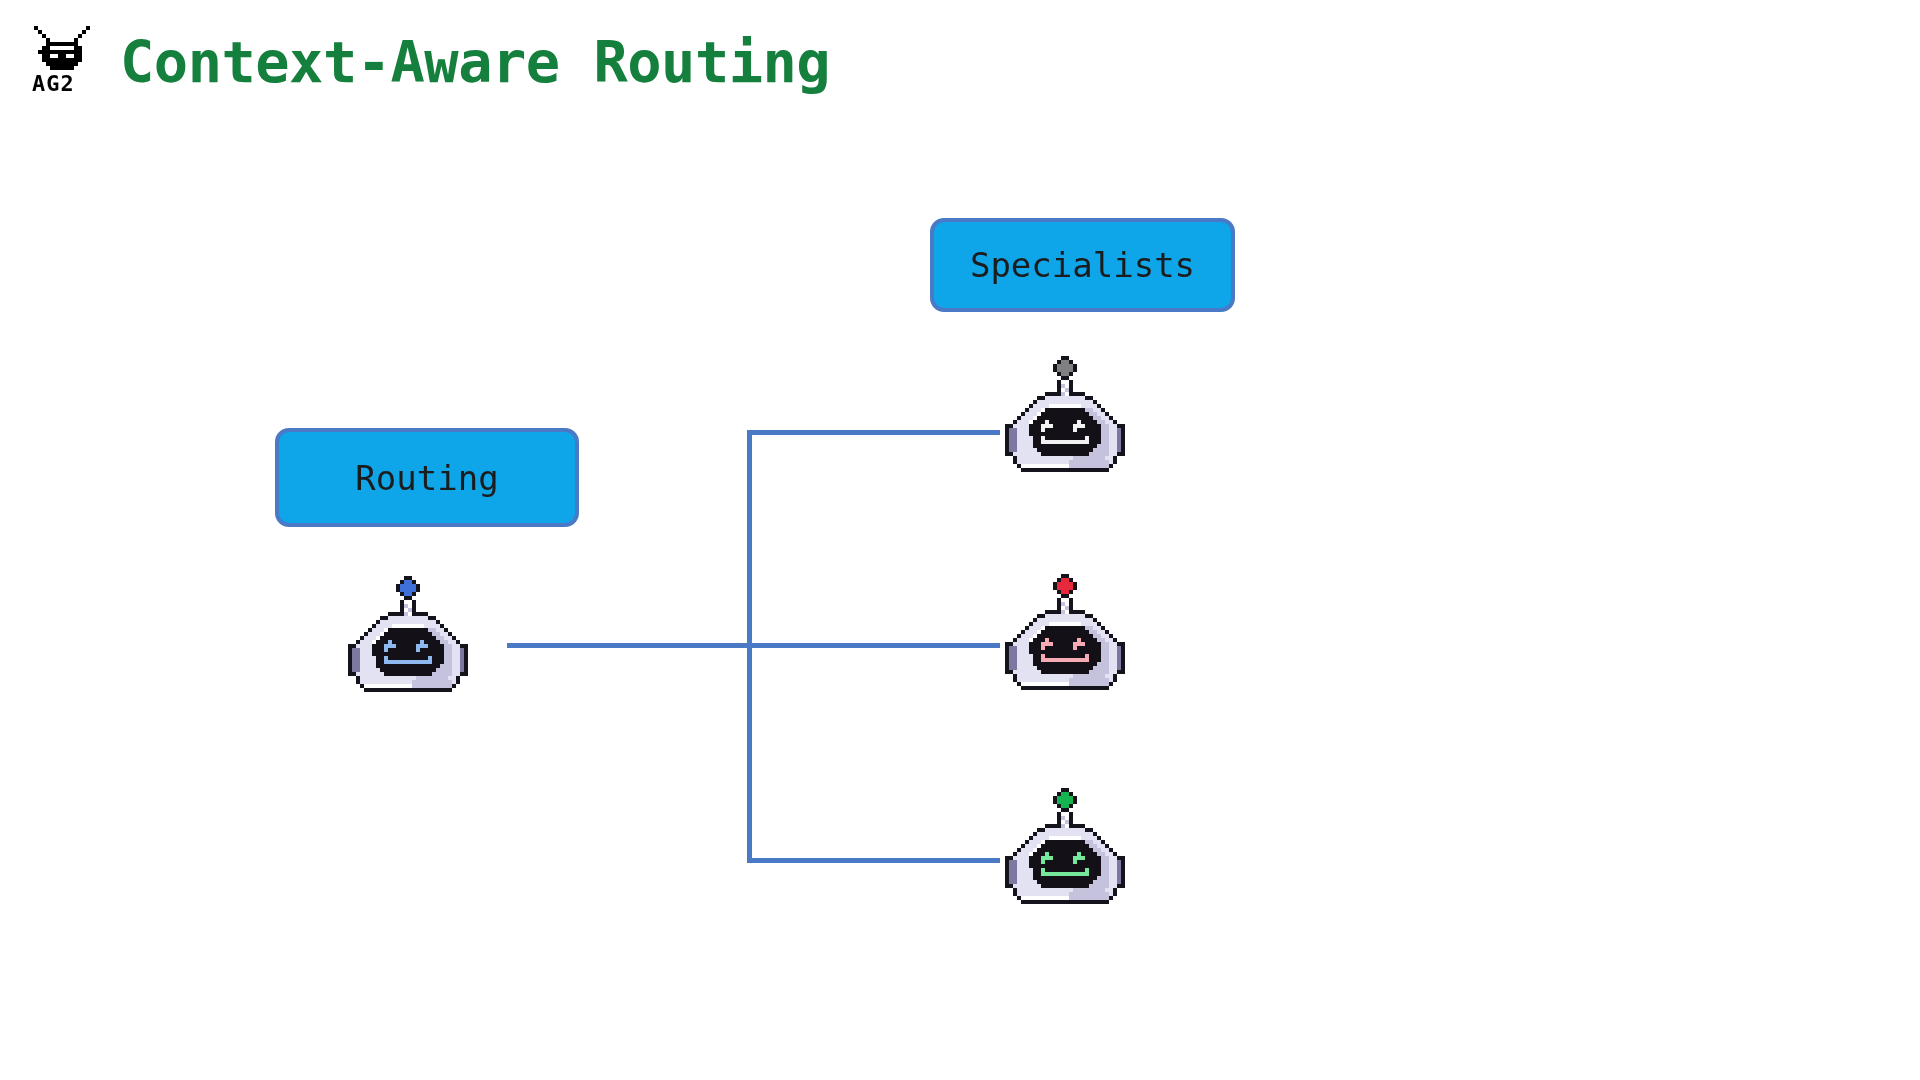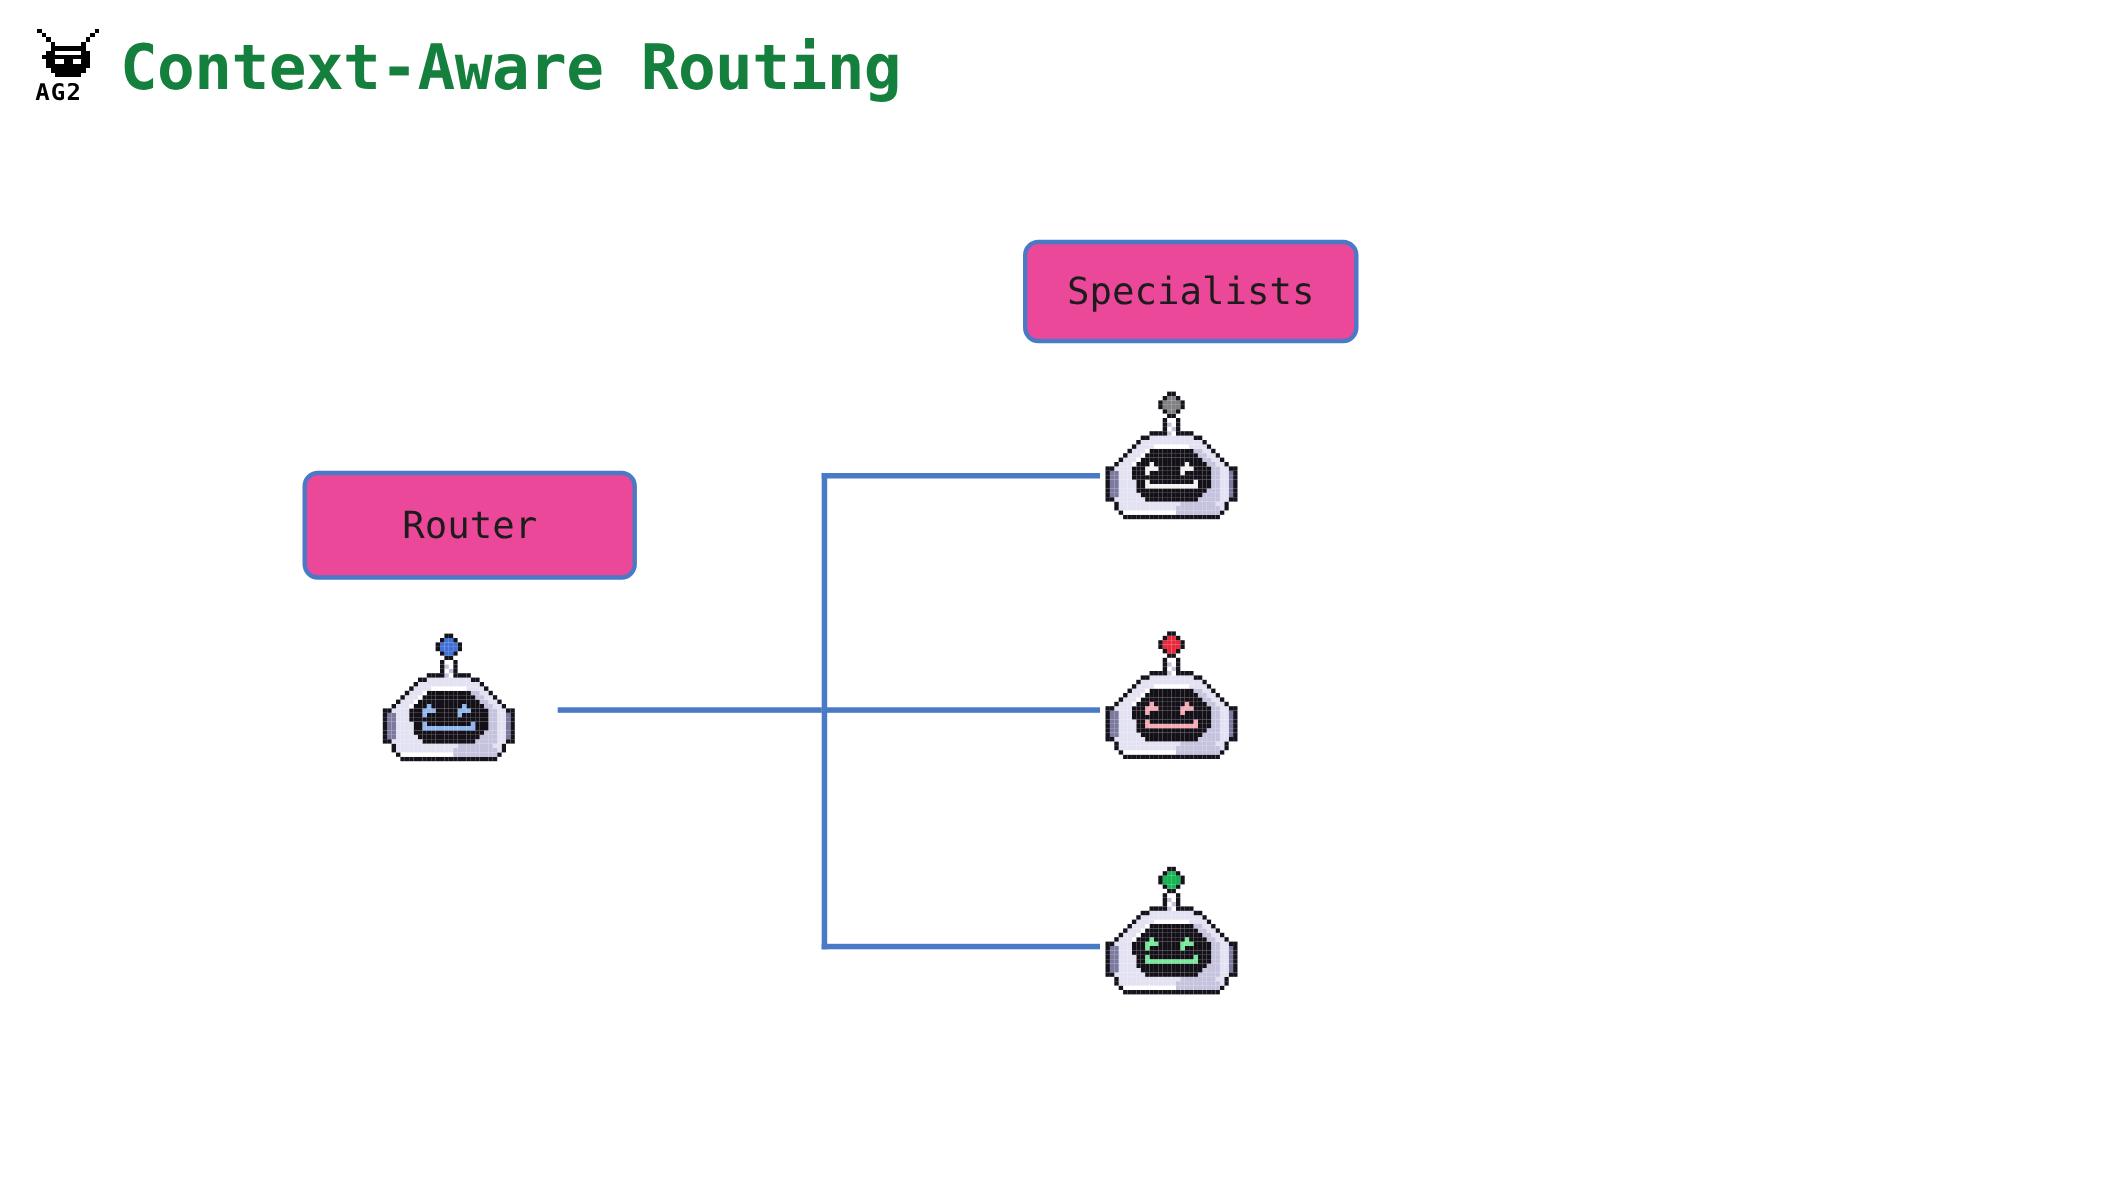--- a/index.html
+++ b/index.html
@@ -21,21 +21,21 @@
     height: 1080px;
   }
 
   
   #header {
     position: absolute;
     left: 30px;
     top: 26px;
     display: flex;
     align-items: center;
-    gap: 15px;
+    gap: 26px;
   }
   #brand-logo {
     width: 64px;
     height: 72px;
     position: relative;
     flex: none;
   }
   #brand-logo .logo-mark {
     position: absolute;
     left: 0;
@@ -65,21 +65,21 @@
     white-space: nowrap;
     line-height: 1;
   }
 
   
   .node-box {
     position: absolute;
     box-sizing: border-box;
     border: 4px solid #22c55e;
     border-radius: 14px;
-    background: #ec4899;
+    background: #0ea5e9;
     display: flex;
     align-items: center;
     justify-content: center;
   }
   .node-box .node-label {
     font-family: "DejaVu Sans Mono", "Liberation Mono", monospace;
     font-size: 34px;
     font-weight: 400;
     color: #1c1c1c;
     letter-spacing: 0px;
@@ -151,21 +151,21 @@
           <rect x="5" y="7" width="2" height="1"></rect>
           <rect x="9" y="7" width="2" height="1"></rect>
         </g>
       </svg>
       <span class="logo-word">AG2</span>
     </div>
     <div id="page-title">Context-Aware Routing</div>
   </div>
 
   <div class="node-box" id="box-router" style="border-color: rgb(74, 121, 197); left: 275px; top: 428px; width: 304px; height: 99px;">
-    <span class="node-label">Router</span>
+    <span class="node-label">Routing</span>
   </div>
 
   <div class="node-box" id="box-specialists" style="border-color: rgb(74, 121, 197); left: 930px; top: 218px; width: 305px; height: 94px;">
     <span class="node-label">Specialists</span>
   </div>
 
   <div class="edge edge-h" id="edge-router-trunk" style="background: rgb(74, 121, 197);"></div>
   <div class="edge edge-v" id="edge-trunk" style="background: rgb(74, 121, 197);"></div>
   <div class="edge edge-h" id="edge-trunk-top" style="background: rgb(74, 121, 197);"></div>
   <div class="edge edge-h" id="edge-trunk-mid" style="background: rgb(74, 121, 197);"></div>

